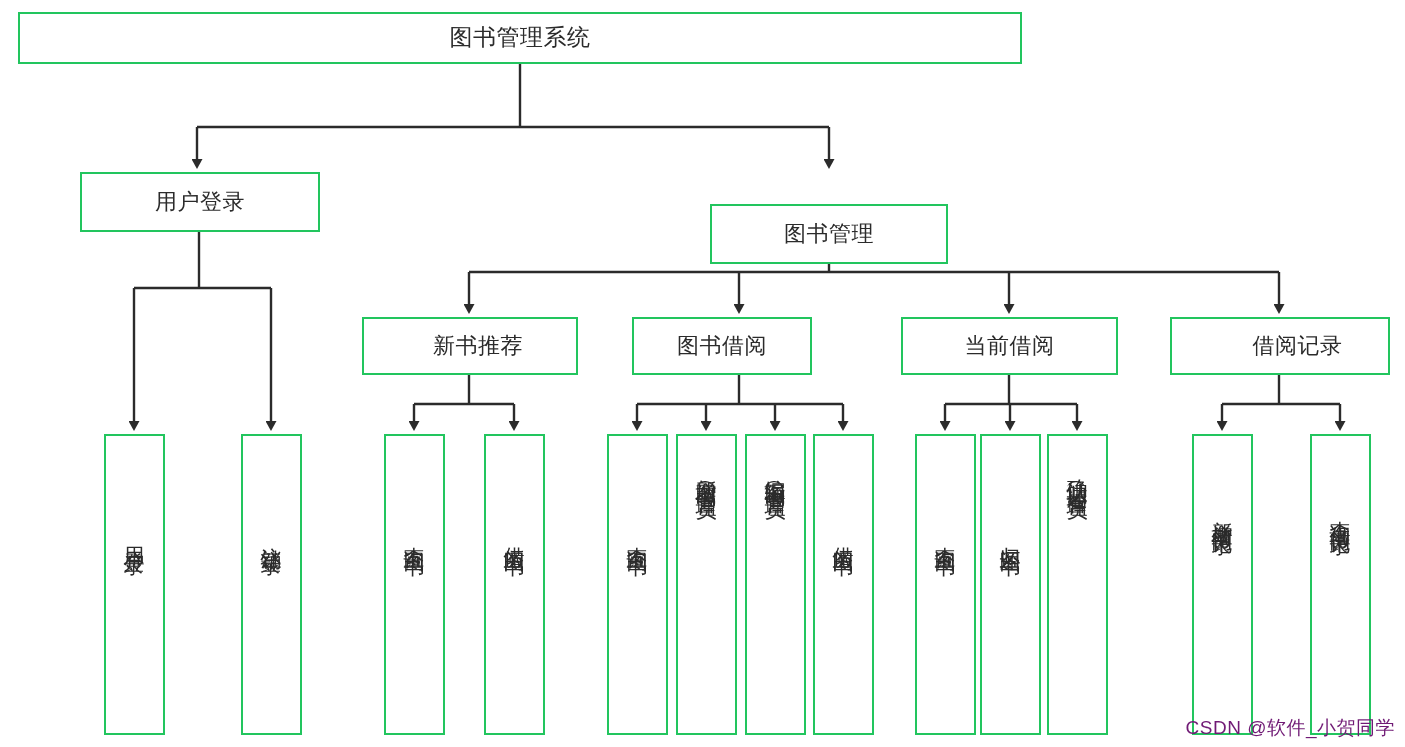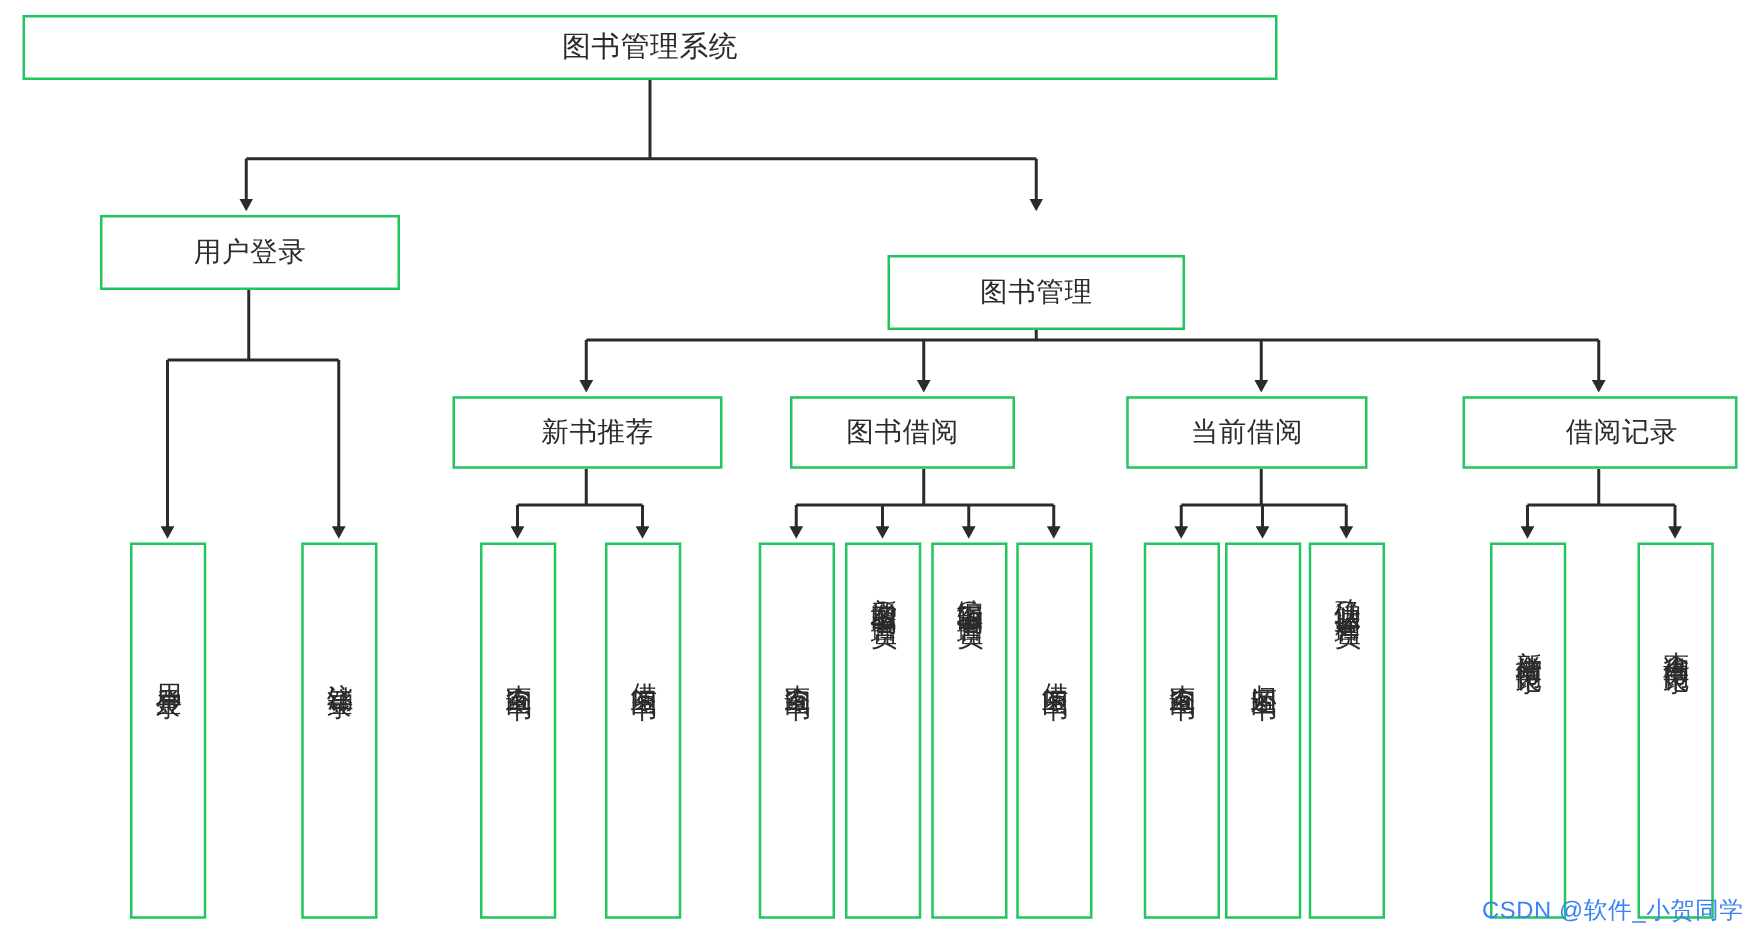--- a/index.html
+++ b/index.html
@@ -72,21 +72,21 @@
   }
   .node.vert.mid3 .label {
     margin-top: 20px;
   }
   
   #watermark {
     position: absolute;
     right: 10px;
     bottom: 6px;
     font-size: 19px;
-    color: #3b82f6;
+    color: #701a75;
     letter-spacing: 0.5px;
     z-index: 5;
     white-space: nowrap;
   }
 </style>
 </head>
 <body>
 
 <div id="canvas">
 
@@ -153,21 +153,21 @@
   </div>
 
   <div class="node horiz" style="left:362px; top:317px; width:216px; height:58px;padding-left:16px;">
     <span class="label">新书推荐</span>
   </div>
 
   <div class="node horiz" style="left:632px; top:317px; width:180px; height:58px;">
     <span class="label">图书借阅</span>
   </div>
 
-  <div class="node horiz" style="left:901px; top:317px; width:193px; height:58px;">
+  <div class="node horiz" style="left:901px; top:317px; width:217px; height:58px;">
     <span class="label">当前借阅</span>
   </div>
 
   <div class="node horiz" style="left:1170px; top:317px; width:220px; height:58px;padding-left:35px;">
     <span class="label">借阅记录</span>
   </div>
 
   <div class="node vert mid2" style="left:104px; top:434px; width:61px; height:301px;">
     <span class="label">用户登录</span>
   </div>

